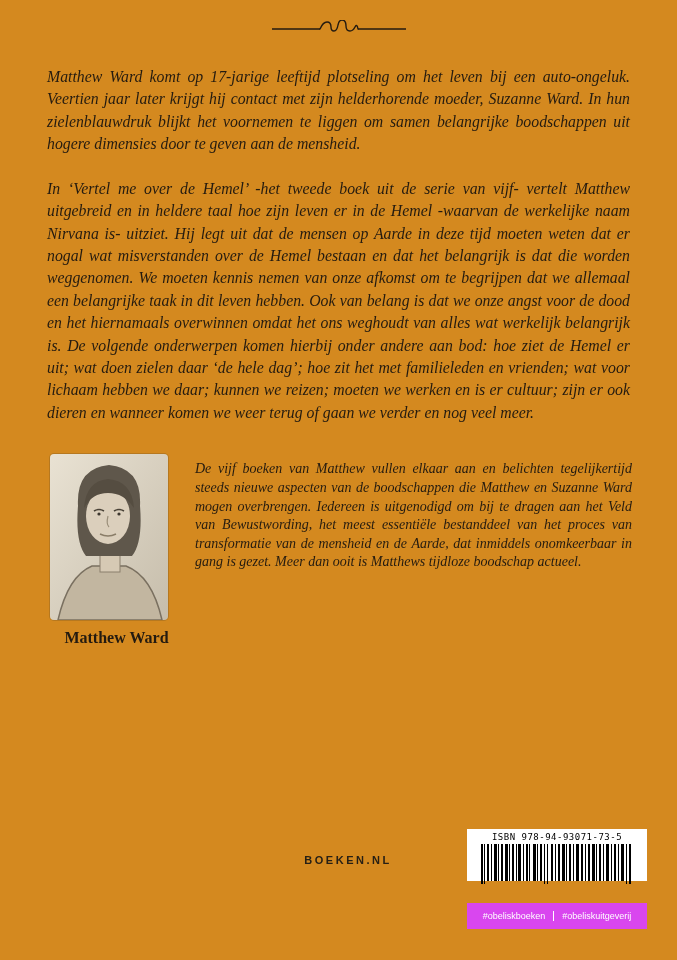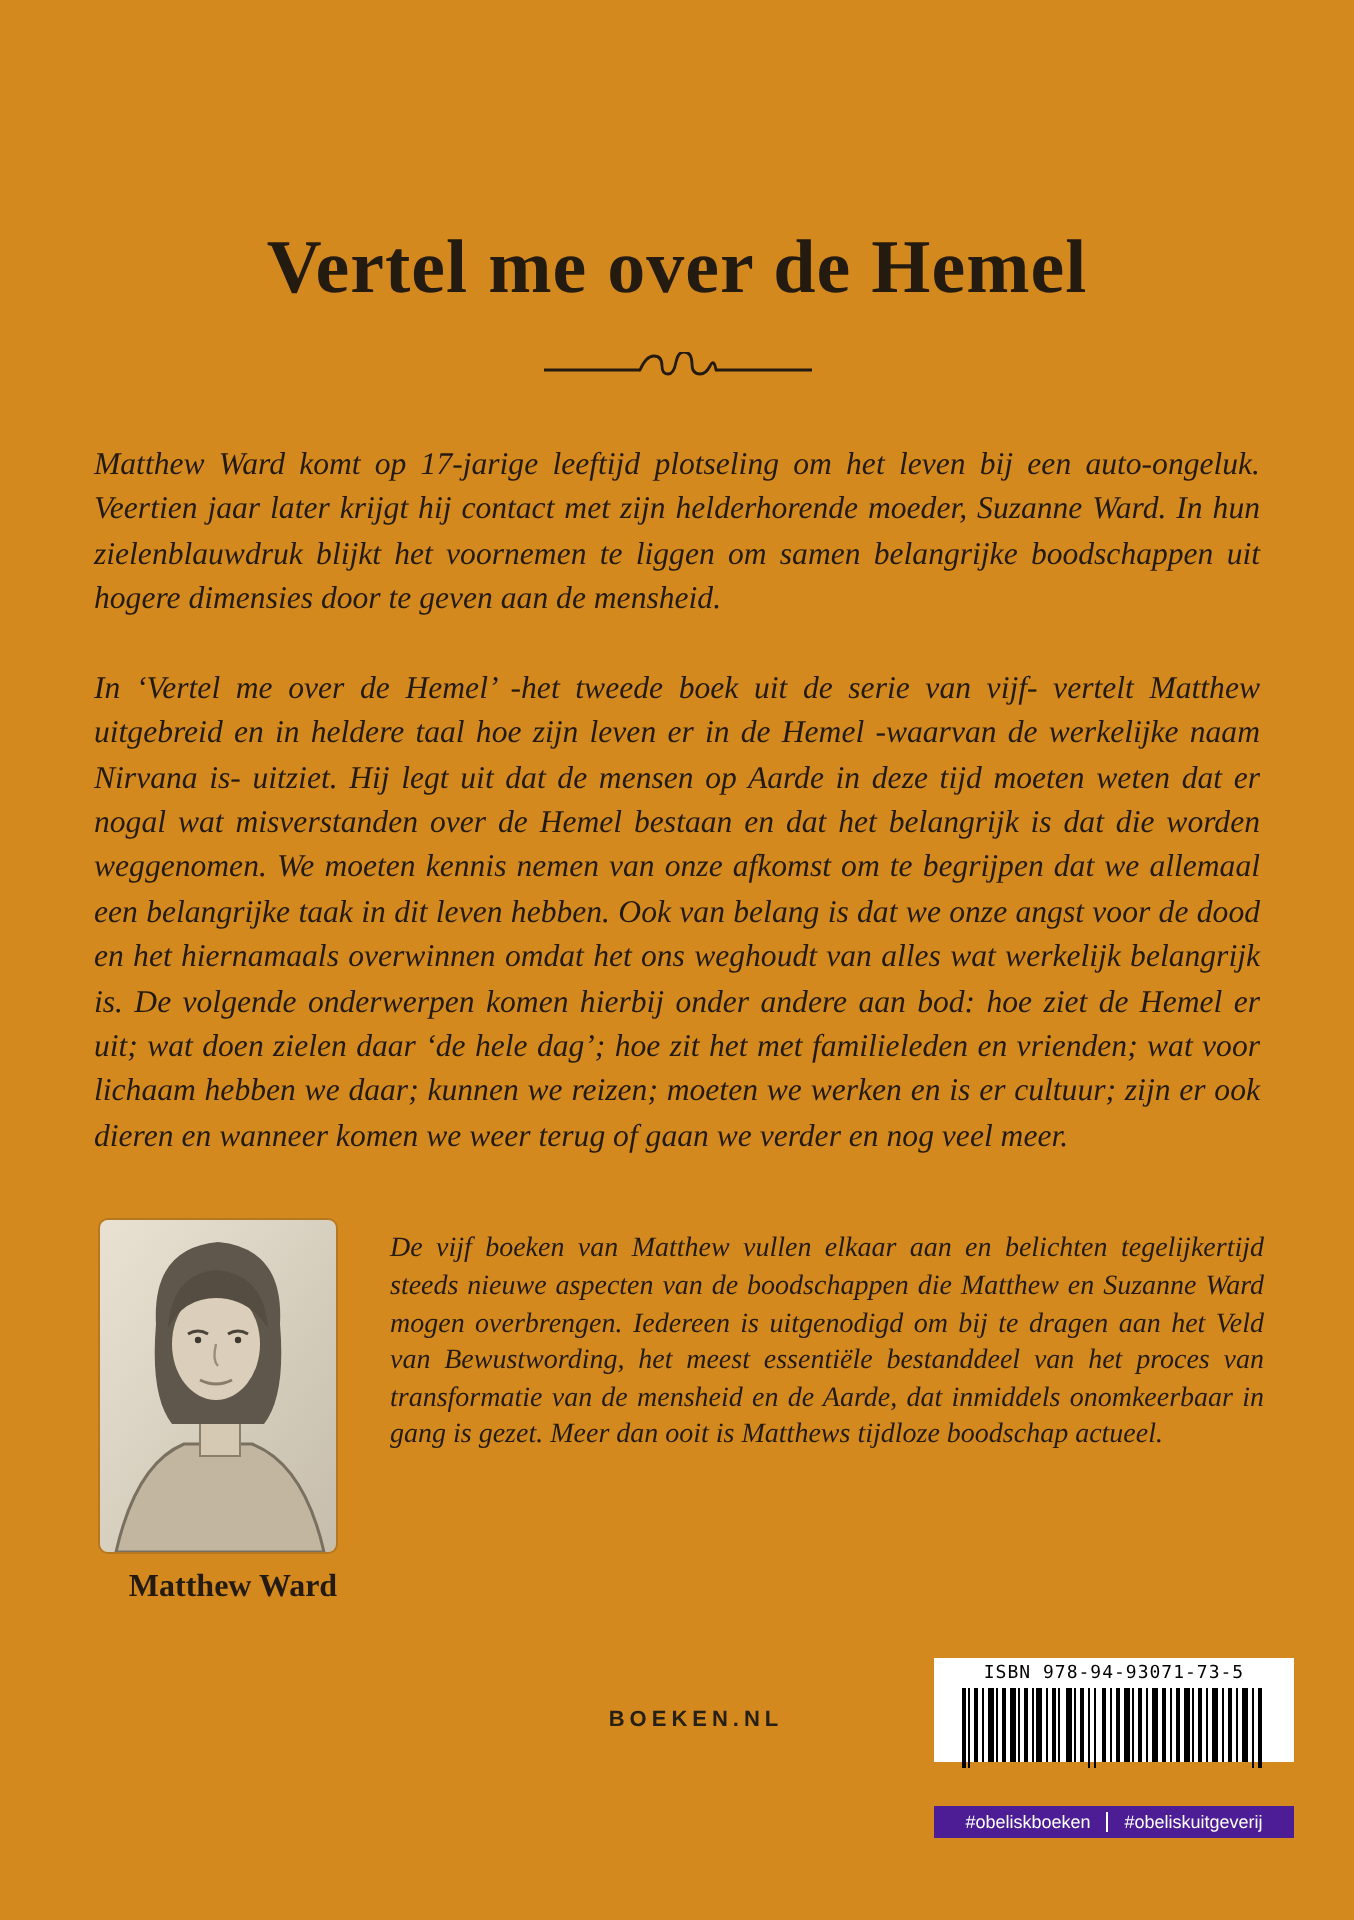--- a/index.html
+++ b/index.html
@@ -88,35 +88,34 @@
     font-size:9px;letter-spacing:.5px;color:#000;
   }
   .bars{display:block;margin:2px auto 0 auto;}
   .digits{
     font-family:"DejaVu Sans Mono", monospace;
     font-size:11.5px;letter-spacing:2px;color:#000;
     margin-top:17px;
     text-decoration:underline;
   }
   .hashtag-bar{
-    position:absolute;left:467px;top:903px;width:180px;height:16px;
-    background:#4c1d95;
+    position:absolute;left:467px;top:903px;width:180px;height:26px;
+    background:#d946ef;
     color:#ffffff;
     font-family:"Liberation Sans", sans-serif;
     font-size:9px;
     display:flex;align-items:center;justify-content:center;gap:8px;
   }
   .ht-sep{width:1px;height:10px;background:#ffffff;display:inline-block;}
 </style>
 </head>
 <body>
 
 <div class="page">
 
-  <h1 class="title">Vertel me over de Hemel</h1>
 
   <div class="divider">
     <svg width="150" height="16" viewBox="0 0 150 16">
       <line x1="8" y1="9" x2="56" y2="9" stroke="#241b10" stroke-width="1.6"></line>
       <line x1="94" y1="9" x2="142" y2="9" stroke="#241b10" stroke-width="1.6"></line>
       <path d="M56,9 q3,-7 7,-7 q4,0 4,5 q0,4 3,4 q3,0 4,-6 q1,-5 4,-5 q4,0 4,6 q0,5 4,5 q3,0 5,-4 q2,-4 3,2" fill="none" stroke="#241b10" stroke-width="1.4" stroke-linecap="round"></path>
     </svg>
   </div>
 
   <div class="body-text">

